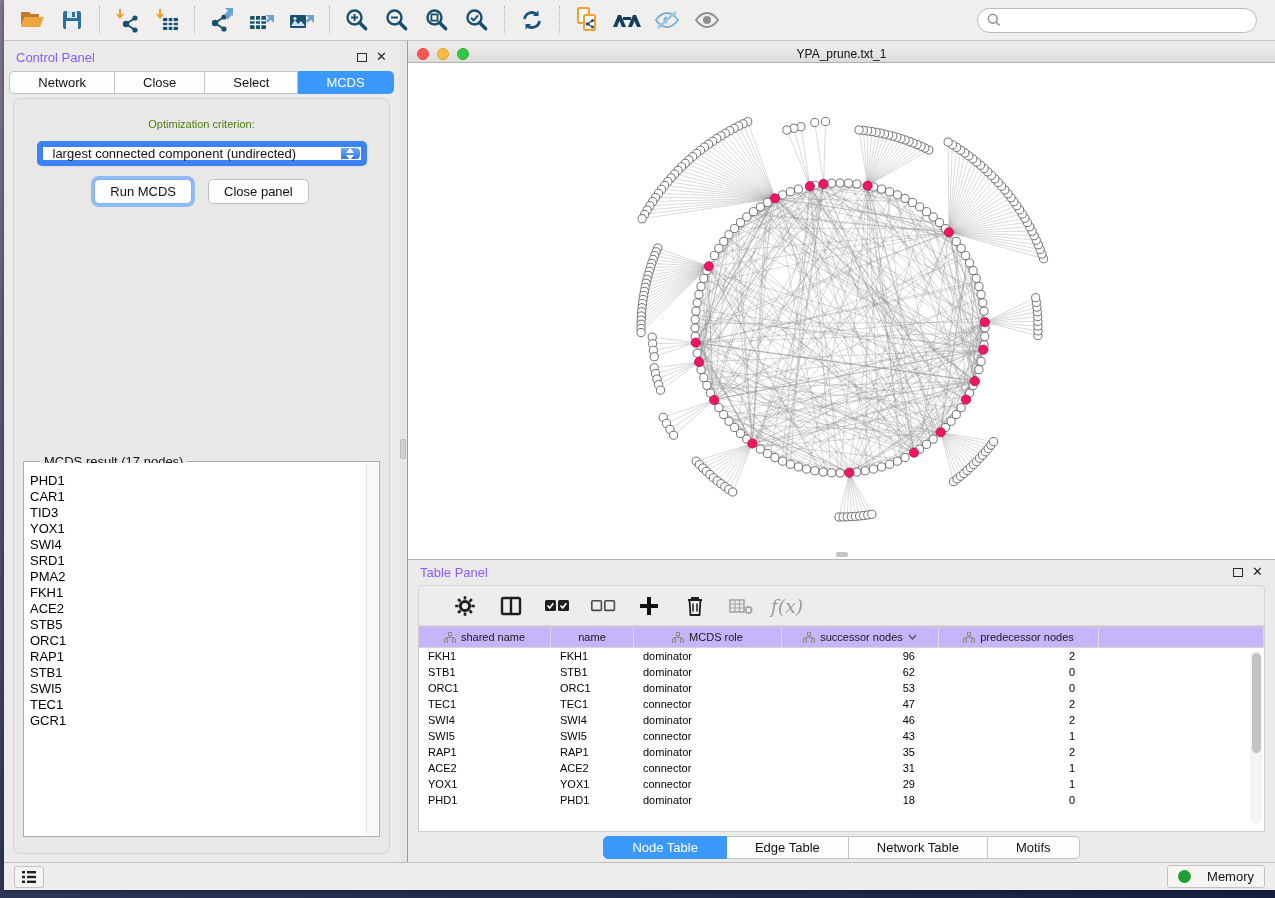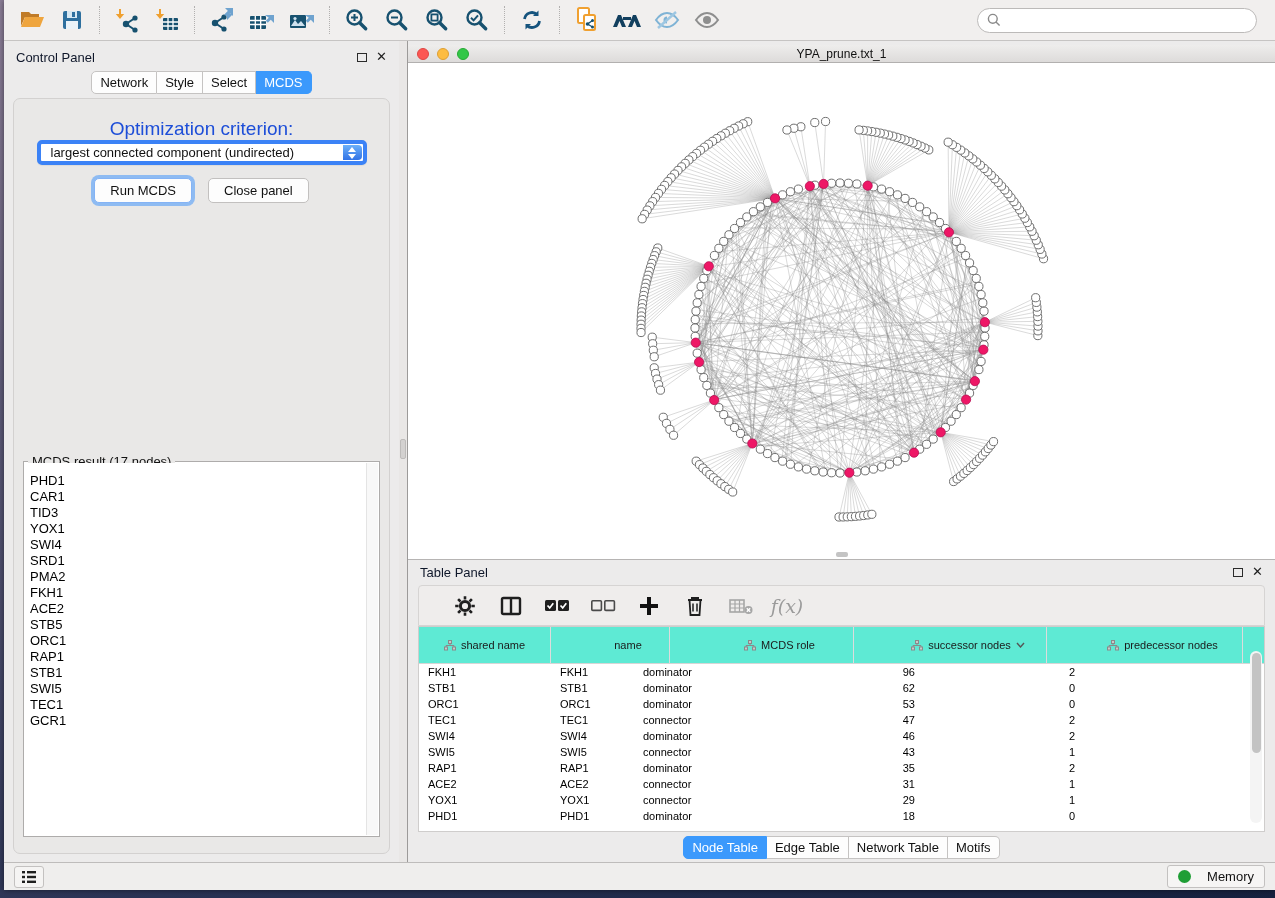--- a/index.html
+++ b/index.html
@@ -14,40 +14,40 @@
   .tb-sep { width:0; height:28px; border-left:1px dotted #b2b0af; margin:0 7px; }
   .tb-search { margin-left:auto; margin-right:10px; width:280px; height:25px; border:1px solid #bcbab9; border-radius:13px; background:#fff; display:flex; align-items:center; gap:6px; padding:0 9px; }
   .tb-search input { border:none; outline:none; flex:1; font-size:13px; background:transparent; color:#333; }
 
   
   .main { flex:1; display:flex; min-height:0; }
 
   
   .control-panel { width:395px; flex:none; display:flex; flex-direction:column; padding-top:4px; min-height:0; }
   .panel-header { height:24px; flex:none; display:flex; align-items:center; padding:0 12px; }
-  .panel-title { font-size:13px; color:#0f172a; }
+  .panel-title { font-size:13px; color:#8b5cf6; }
   .win-btns { margin-left:auto; display:flex; align-items:center; gap:9px; }
   .float-box { width:10px; height:9px; border:1.6px solid #2b2b2b; }
   .close-x { font-size:13px; font-weight:bold; color:#1c1c1c; line-height:10px; }
   .seg-row { height:26px; flex:none; display:flex; justify-content:center; align-items:center; }
-  .seg { font-size:13px; padding:3px 8px; background:#fdfdfd; border:1px solid #c5c3c2; border-left-width:0; color:#111; }
+  .seg { font-size:13px; padding:3px 28px; background:#fdfdfd; border:1px solid #c5c3c2; border-left-width:0; color:#111; }
   .seg:first-child { border-left-width:1px; border-radius:5px 0 0 5px; }
   .seg:last-child { border-radius:0 5px 5px 0; }
   .seg-active { background:#3b99fc; border-color:#3b99fc; color:#fff; }
   .cp-inner { margin:3px 9px 8px 9px; flex:1; background:#e9e8e7; border:1px solid #d3d1d0; border-radius:7px; display:flex; flex-direction:column; align-items:center; padding-top:19px; position:relative; min-height:0; }
-  .opt-label { font-size:19px; color:#1d4ed8; }
-  .opt-select { width:330px; height:25px; background:#fff; border:4px solid #3b82f6; border-radius:5px; display:flex; align-items:center; font-size:13px; color:#111; padding-left:10px; position:relative; box-shadow:0 1px 1px rgba(0,0,0,.06); }
+  .opt-label { font-size:11px; color:#4d7c0f; }
+  .opt-select { margin-top:11px; width:330px; height:25px; background:#fff; border:6px solid #3b82f6; border-radius:5px; display:flex; align-items:center; font-size:13px; color:#111; padding-left:10px; position:relative; box-shadow:0 1px 1px rgba(0,0,0,.06); }
   .opt-stepper { position:absolute; right:1px; top:1px; bottom:1px; width:19px; border-radius:0 4px 4px 0; background:linear-gradient(#6cb0f9,#3273e6); display:flex; flex-direction:column; align-items:center; justify-content:center; gap:2px; }
   .chev-up { width:0; height:0; border-left:4px solid transparent; border-right:4px solid transparent; border-bottom:5px solid #fff; }
   .chev-dn { width:0; height:0; border-left:4px solid transparent; border-right:4px solid transparent; border-top:5px solid #fff; }
   .opt-buttons { margin-top:13px; display:flex; gap:16px;align-items:flex-end; }
   .mac-btn { height:25px; padding:0 15px; background:#fdfdfd; border:1px solid #c2c0bf; border-radius:5px; font-size:13px; color:#111; display:flex; align-items:center; }
   .mac-btn.focused { box-shadow:0 0 0 3px rgba(82,156,250,.6); border-color:#84b3f5; }
   .mcds-fieldset { position:absolute; left:9px; right:9px; top:362px; bottom:16px; border:1px solid #aeacab; background:#fff; }
-  .mcds-legend { position:absolute; top:-8px; left:4px; background:#e9e8e7; padding:0 4px; font-size:13px; color:#111; }
+  .mcds-legend { position:absolute; top:-8px; left:16px; background:#e9e8e7; padding:0 4px; font-size:13px; color:#111; }
   .mcds-list { position:absolute; inset:1px; background:#fff; overflow:hidden; padding:10px 0 0 5px; }
   .mcds-item { font-size:13px; line-height:16px; color:#000; }
   .mcds-scroll { position:absolute; top:1px; bottom:1px; right:1px; width:12px; background:#f8f8f8; border-left:1px solid #e4e4e4; }
 
   
   .v-splitter { width:9px; flex:none; background:#e9e7e6; border-right:1px solid #9c9a99; position:relative; }
   .v-splitter .grip { position:absolute; left:1px; top:398px; width:6px; height:20px; background:#d3d1d0; border:1px solid #bdbbba; border-radius:2px; }
 
   
   .right-col { flex:1; display:flex; flex-direction:column; padding-top:4px; min-width:0; }
@@ -63,21 +63,21 @@
   .net-canvas svg { position:absolute; inset:0; }
   .h-thumb { position:absolute; bottom:2px; left:50%; margin-left:-6px; width:12px; height:5px; background:#c4c4c4; border-radius:2px; }
 
   
   .table-panel { flex:1; display:flex; flex-direction:column; min-height:0; }
   .tp-toolbar { margin:1px 10px 0 10px; height:41px; flex:none; background:#efedec; border:1px solid #d6d4d3; border-radius:4px 4px 0 0; display:flex; align-items:center; gap:10px; padding:0 28px; }
   .tp-btn { width:36px; height:32px; display:flex; align-items:center; justify-content:center; }
   .fx { font-family:"DejaVu Serif","Liberation Serif",serif; font-style:italic; font-size:19px; color:#9b9b9b; }
   .tp-table { margin:0 10px; flex:1; background:#fff; border:1px solid #cfcdcc; position:relative; min-height:0; overflow:hidden; }
   .tgrid { display:grid; grid-template-columns:132px 83px 148px 157px 160px 1fr; }
-  .thead { height:37px; background:#5eead4; border-bottom:1px solid #d6d6d6;gap:36px; }
+  .thead { height:21px; background:#c4b5fd; border-bottom:1px solid #d6d6d6; }
   .th { display:flex; align-items:center; justify-content:center; gap:5px; font-size:11px; color:#1a1a1a; border-right:1px solid #dcdcdc; position:relative; overflow:hidden; white-space:nowrap; }
   .tr { height:16px; }
   .td { font-size:11px; color:#000; display:flex; align-items:center; padding-left:9px; overflow:hidden; white-space:nowrap; }
   .td.num { justify-content:flex-end; padding-right:24px; }
   .v-scroll { position:absolute; top:24px; bottom:8px; right:2px; width:12px; background:#f4f4f4; border-radius:6px; }
   .v-scroll .thumb { position:absolute; top:2px; left:1.5px; width:9px; height:100px; background:#c3c3c3; border-radius:5px; }
   .tp-tabs { height:30px; flex:none; display:flex; align-items:center; justify-content:center; }
 
   
   .status-bar { height:28px; flex:none; background:#efeeed; border-top:1px solid #bebcbb; display:flex; align-items:center; padding:0 10px; }
@@ -231,21 +231,21 @@
     <div class="control-panel">
       <div class="panel-header">
         <span class="panel-title">Control Panel</span>
         <span class="win-btns">
           <span class="float-box"></span>
           <span class="close-x">✕</span>
         </span>
       </div>
       <div class="seg-row">
           <div class="seg">Network</div>
-          <div class="seg">Style</div>
+          <div class="seg">Close</div>
           <div class="seg">Select</div>
           <div class="seg seg-active">MCDS</div>
         </div>
       <div class="cp-inner">
         <div class="opt-label">Optimization criterion:</div>
         <div class="opt-select">
           <span>largest connected component (undirected)</span>
           <span class="opt-stepper">
               <span class="chev-up"></span>
               <span class="chev-dn"></span>

